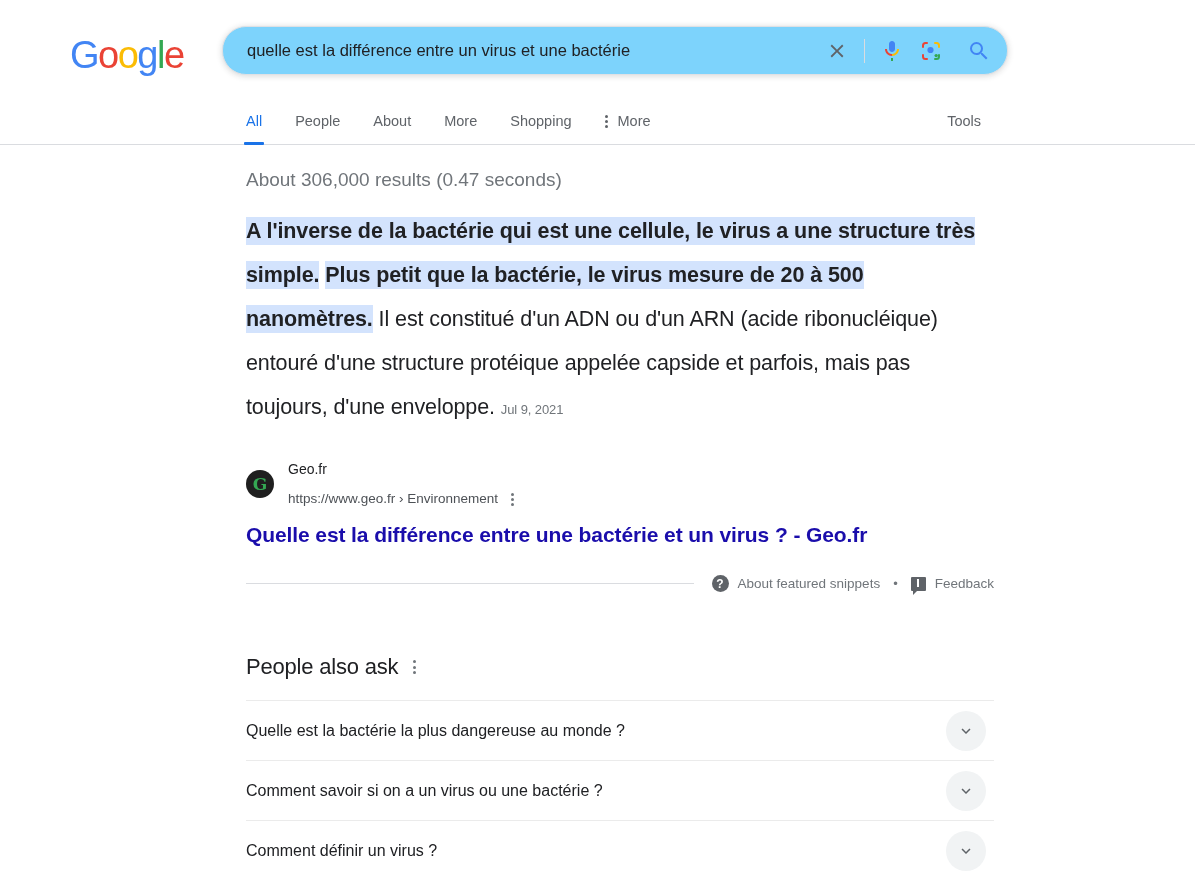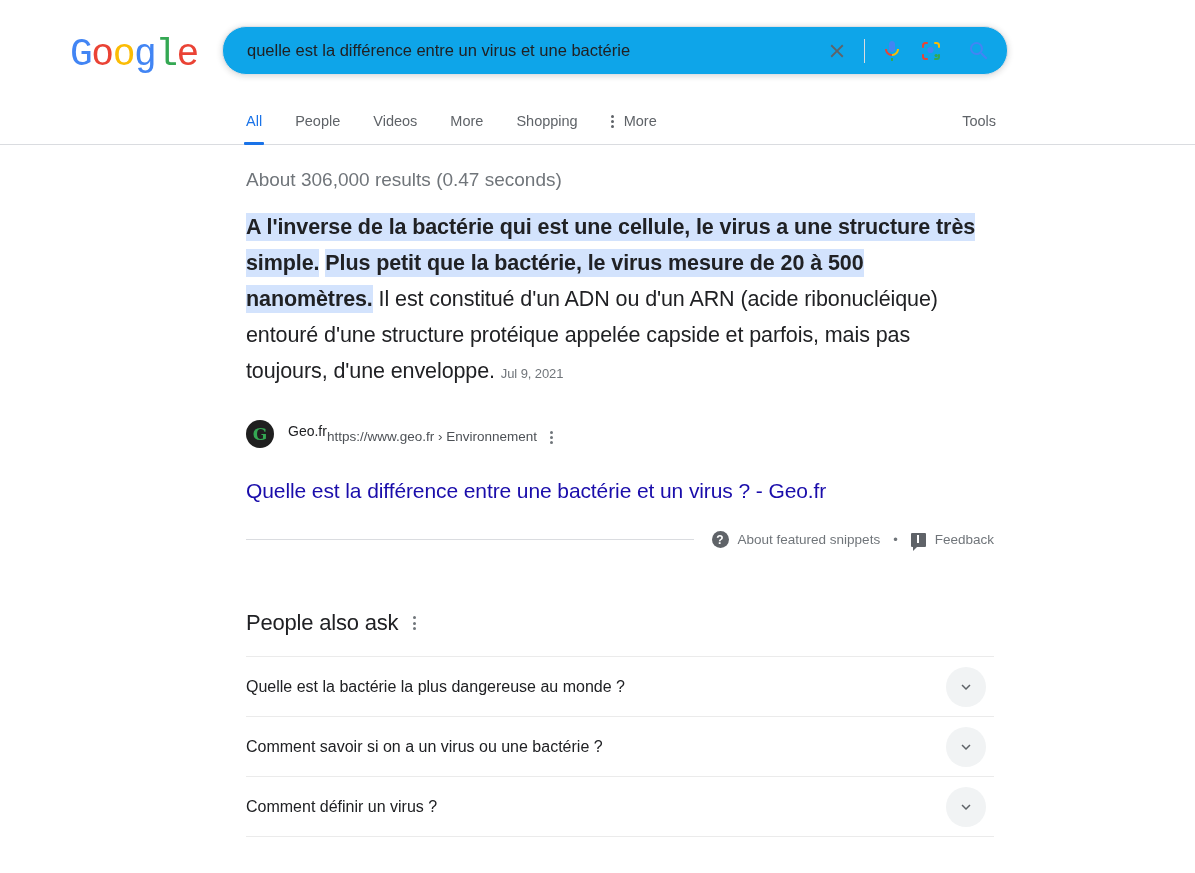--- a/index.html
+++ b/index.html
@@ -17,35 +17,35 @@
     position: relative;
     width: 1195px;
     height: 145px;
     border-bottom: 1px solid #dadce0;
   }
   .logo {
     position: absolute;
     left: 70px; top: 36px;
     font-size: 38px;
     letter-spacing: -1.5px;
-    font-family: Liberation Mono, monospace;
+    font-family: Liberation Sans, sans-serif;
     font-weight: 400;
     line-height: 38px;
     user-select: none;
   }
   .logo .b { color: #4285F4; }
   .logo .r { color: #EA4335; }
   .logo .y { color: #FBBC05; }
   .logo .g { color: #34A853; }
 
   .searchbar {
     position: absolute;
     left: 222px; top: 26px;
     width: 786px; height: 49px;
-    background: #0ea5e9;
+    background: #7dd3fc;
     border: 1px solid #dfe1e5;
     border-radius: 24px;
     box-shadow: 0 1px 6px rgba(32,33,36,.18);
     display: flex;
     align-items: center;
   }
   .search-input {
     flex: 1;
     border: none;
     outline: none;
@@ -117,21 +117,21 @@
     margin-right: 10px;
   }
   .dots-v i {
     width: 3px; height: 3px;
     border-radius: 50%;
     background: #5f6368;
     display: block;
   }
   .tools {
     position: absolute;
-    right: 150px;
+    right: 165px;
     height: 46px;
     display: flex;
     align-items: center;
     font-size: 14.5px;
     color: #5f6368;
     cursor: pointer;
   }
 
   
   .main {
@@ -144,21 +144,21 @@
     font-size: 19px;
     color: #70757a;
     line-height: 18px;
     margin-bottom: 20px;
   }
 
   
   .snippet-block { width: 748px; }
   .snippet-text {
     font-size: 21.5px;
-    line-height: 36px;
+    line-height: 44px;
     color: #202124;
     letter-spacing: -0.1px;
     width: 740px;
   }
   .snippet-text .hl {
     background: #d3e3fd;
     font-weight: 700;
     color: #202124;
     padding: 2px 0;
     box-decoration-break: clone;
@@ -182,30 +182,30 @@
     color: #34a853;
     display: flex;
     align-items: center;
     justify-content: center;
     font-family: "DejaVu Serif", serif;
     font-size: 17px;
     font-weight: 700;
     flex: none;
     margin-right: 14px;
   }
-  .source-meta { display: flex; justify-content: center; }
+  .source-meta { display: flex; flex-direction: column; justify-content: center; }
   .source-name {
     font-size: 14px;
     color: #202124;
     line-height: 18px;
   }
   .source-url-row {
     display: flex;
     align-items: center;
-    margin-top: 6px;
+    margin-top: 12px;
   }
   .source-url {
     font-size: 13.5px;
     color: #4d5156;
     line-height: 18px;
   }
   .url-dots {
     margin-left: 13px;
     display: inline-flex;
     flex-direction: column;
@@ -215,27 +215,28 @@
   }
   .url-dots i {
     width: 3px; height: 3px;
     border-radius: 50%;
     background: #70757a;
     display: block;
   }
 
   .result-title {
     display: block;
-    margin-top: 30px;
+    margin-top: 14px;
     font-size: 21px;
     line-height: 26px;
     color: #1a0dab;
     text-decoration: none;
     cursor: pointer;
     letter-spacing: -0.1px;
+    font-weight: bold;
   }
 
   .snippet-footer {
     display: flex;
     align-items: center;
     margin-top: 27px;
     width: 748px;
   }
   .footer-rule {
     flex: 1;
@@ -393,21 +394,21 @@
 
   <div class="nav">
     <div class="nav-inner">
       <div class="tab active">
         <span>All</span>
       </div>
       <div class="tab">
         <span>People</span>
       </div>
       <div class="tab">
-        <span>Videos</span>
+        <span>About</span>
       </div>
       <div class="tab">
         <span>More</span>
       </div>
       <div class="tab">
         <span>Shopping</span>
       </div>
       <div class="tab more">
         <span class="dots-v">
             <i></i>

